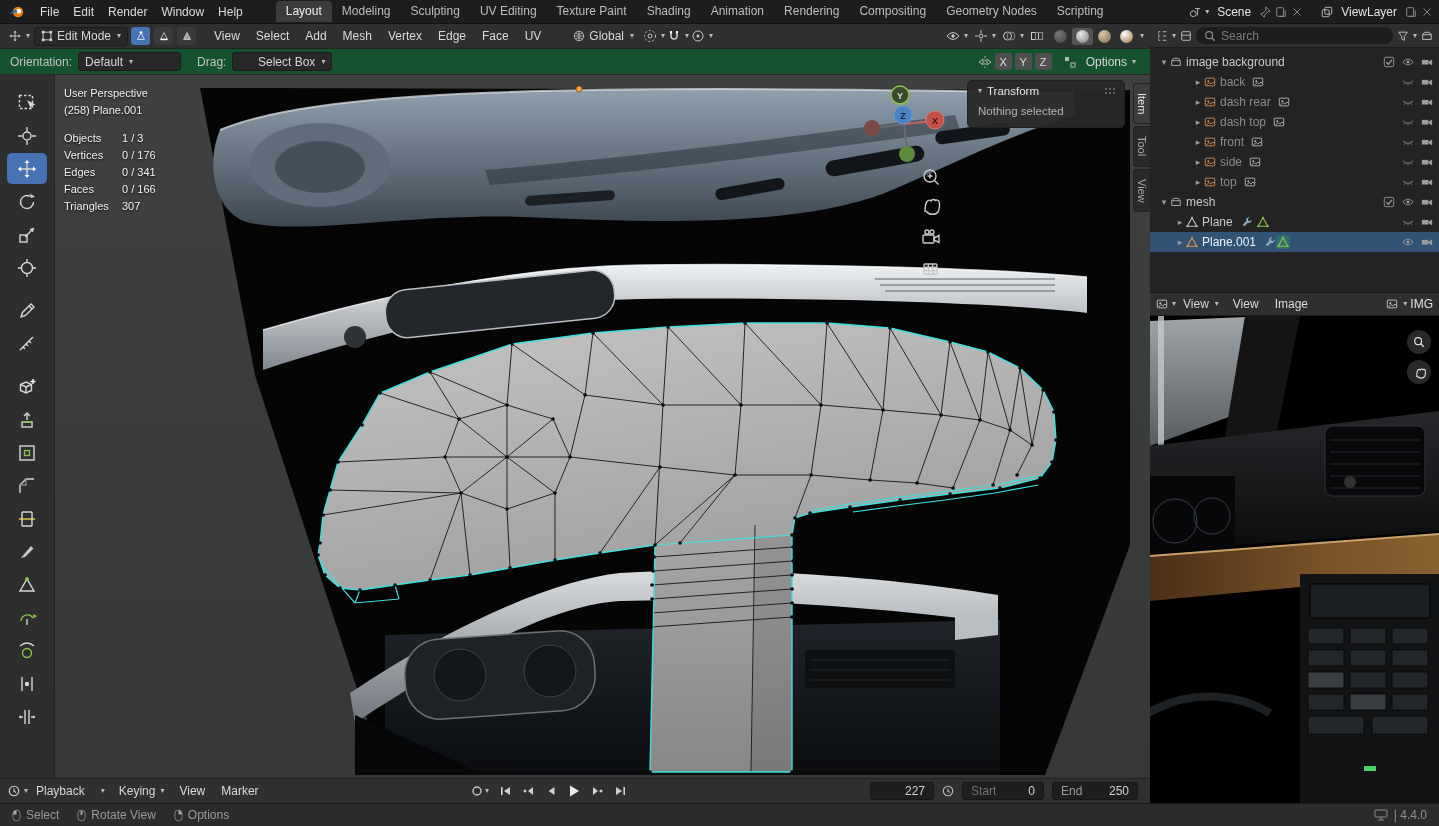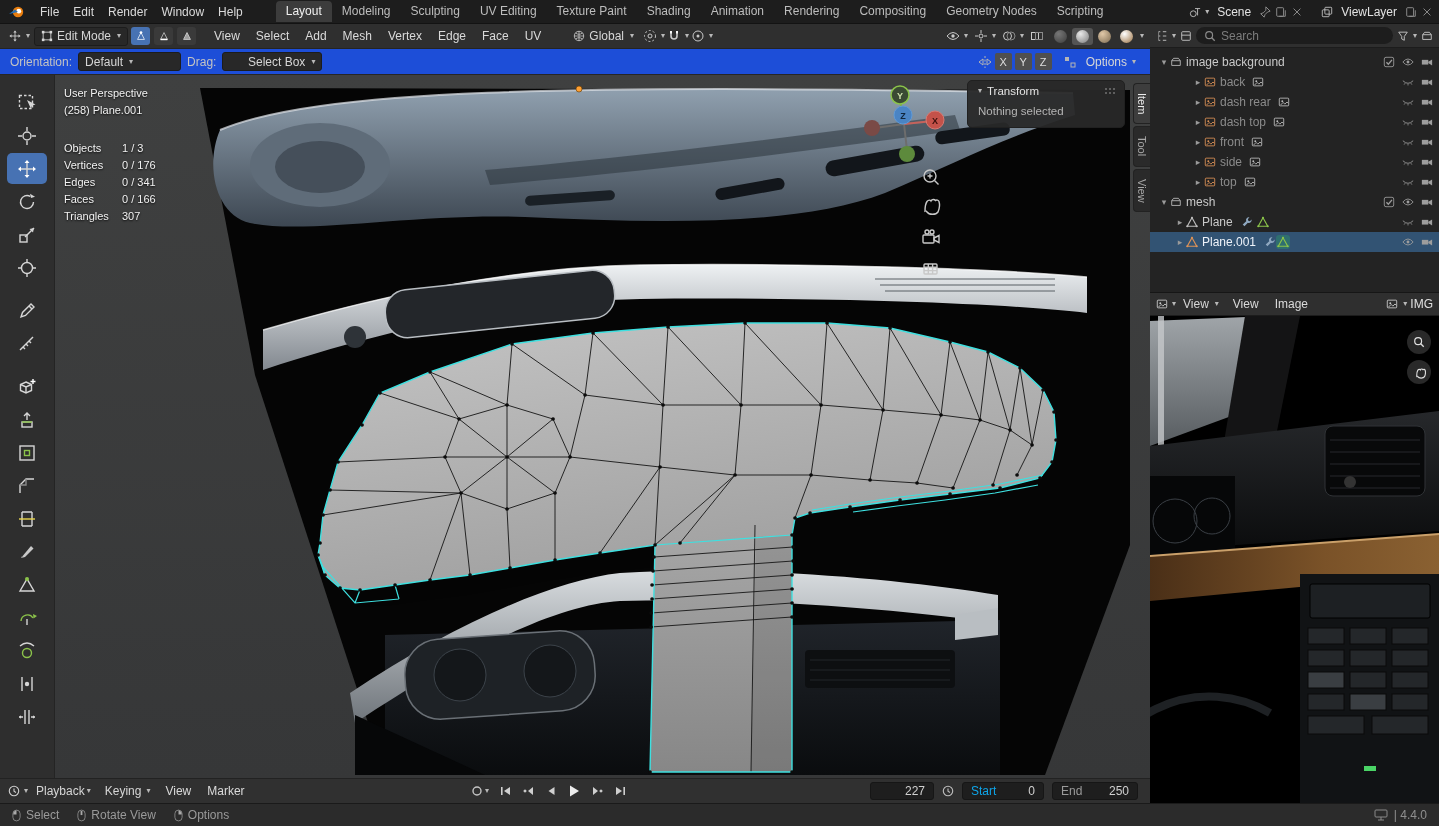--- a/index.html
+++ b/index.html
@@ -19,34 +19,34 @@
   #topbar-right{margin-left:auto;display:flex;align-items:center;gap:4px;padding-right:6px}
   
   #vp-header{position:absolute;left:0;top:24px;width:1150px;height:25px;background:#2f2f2f;border-bottom:1px solid #242424;display:flex;align-items:center;gap:2px;padding:0 6px}
   .modebtn{width:19px;height:18px;border-radius:3px;background:#3a3a3a;display:flex;align-items:center;justify-content:center;margin:0 1px}
   .modebtn.active{background:#4772b3}
   #vp-header-right{margin-left:auto;display:flex;align-items:center;gap:6px}
   .sphere{width:13px;height:13px;border-radius:50%;background:radial-gradient(circle at 35% 30%,#e8e8e8,#7c7c7c)}
   .spherebtn{padding:2px 4px;border-radius:3px;display:flex}
   .spherebtn.active{background:#545454}
   
-  #tool-row{position:absolute;left:0;top:49px;width:1150px;height:26px;background:#1d4ed8;border-bottom:1px solid #262626;display:flex;align-items:center;gap:6px;padding:0 10px}
+  #tool-row{position:absolute;left:0;top:49px;width:1150px;height:26px;background:#14532d;border-bottom:1px solid #262626;display:flex;align-items:center;gap:6px;padding:0 10px}
   .label{color:#c3c3c3;white-space:nowrap}
   #tool-row-right{margin-left:auto;display:flex;align-items:center;gap:3px;padding-right:4px}
   .axisbtn{width:17px;height:17px;border-radius:2px;background:#4f4f4f;color:#ddd;display:flex;align-items:center;justify-content:center;font-size:11px}
   
   #left-toolbar{position:absolute;left:0;top:75px;width:55px;height:703px;background:#2e2e2e;border-right:1px solid #242424;padding-top:10px}
   .tool{width:40px;height:31px;margin:2px auto;border-radius:5px;display:flex;align-items:center;justify-content:center}
   .tool svg{stroke:#d6d6d6;fill:none;stroke-width:1.4;width:20px;height:20px}
   .tool.active{background:#4772b3}
   .toolgap{height:8px}
   
   #viewport{position:absolute;left:55px;top:75px;width:1095px;height:703px;background:linear-gradient(#3f4040,#363738);overflow:hidden}
   #vp-info{position:absolute;left:9px;top:10px;font-size:11px;color:#f2f2f2;text-shadow:0 1px 2px rgba(0,0,0,.85);line-height:17px}
-  #vp-stats{margin-top:21px;display:grid;grid-template-columns:58px auto;line-height:17px}
+  #vp-stats{margin-top:11px;display:grid;grid-template-columns:58px auto;line-height:17px}
   #transform-panel{position:absolute;left:912px;top:5px;width:158px;background:rgba(40,40,40,.95);border:1px solid #202020;border-radius:5px;font-size:11.5px}
   #transform-panel .hd{display:flex;align-items:center;gap:5px;padding:4px 8px;color:#e3e3e3}
   #transform-panel .bd{padding:4px 10px 10px;color:#b4b4b4}
   .grip{margin-left:auto;opacity:.5}
   #side-tabs{position:absolute;right:0;top:8px;display:flex;flex-direction:column;gap:2px}
   .side-tab{writing-mode:vertical-rl;background:#2a2a2a;color:#a8a8a8;padding:9px 2px;border-radius:4px 0 0 4px;font-size:11px;border:1px solid #222;border-right:none}
   .side-tab.active{background:#3d3d3d;color:#ececec}
   
   #outliner-header{position:absolute;left:1150px;top:24px;width:289px;height:24px;background:#2f2f2f;border-bottom:1px solid #1c1c1c;display:flex;align-items:center;gap:4px;padding:0 6px}
   #search{flex:1;display:flex;align-items:center;gap:5px;background:#1d1d1d;border-radius:10px;height:17px;padding:0 8px;color:#7c7c7c}
@@ -307,21 +307,21 @@
     </div>
   </div>
 </div>
 
 <div id="tool-row">
   <span class="label">Orientation:</span>
   <div class="dd" style="width:103px;justify-content:flex-start">
     <span>Default</span>
     <span class="caret">▾</span>
   </div>
-  <span class="label" style="">Drag:</span>
+  <span class="label" style="margin-left:10px">Drag:</span>
   <div class="dd" style="width:100px;justify-content:flex-end">
     <span>Select Box</span>
     <span class="caret">▾</span>
   </div>
   <div id="tool-row-right">
     <svg class="ic" viewBox="0 0 14 14">
         <path d="M7 1v12" stroke="#b5b5b5" stroke-dasharray="2 1.5"></path>
         <path d="M5 4L1 7l4 3zM9 4l4 3-4 3z" fill="none" stroke="#b5b5b5"></path>
       </svg>
     <div class="axisbtn">X</div>
@@ -922,21 +922,21 @@
   </div>
 </div>
 
 <div id="timeline">
   <div class="row" style="gap:2px">
     <svg class="ic12" viewBox="0 0 14 14" style="color:#cfcfcf">
         <use href="#sym-clock"></use>
       </svg>
     <span class="caret">▾</span>
   </div>
-  <div class="row" style="gap:0;padding:0 6px">
+  <div class="row" style="gap:14px;padding:0 6px">
     <span>Playback</span>
     <span class="caret">▾</span>
   </div>
   <div class="row" style="gap:3px;padding:0 6px">
     <span>Keying</span>
     <span class="caret">▾</span>
   </div>
   <div class="menu-item">View</div>
   <div class="menu-item">Marker</div>
 
@@ -984,21 +984,21 @@
   </div>
 
   <div id="tl-right">
     <div class="numfield" style="width:64px;justify-content:flex-end">
       <span>227</span>
     </div>
     <svg class="ic12" viewBox="0 0 14 14" style="color:#bdbdbd">
         <use href="#sym-clock"></use>
       </svg>
     <div class="numfield" style="width:82px;justify-content:space-between">
-      <span style="color:#0ea5e9">Start</span>
+      <span style="color:#737373">Start</span>
       <span>0</span>
     </div>
     <div class="numfield" style="width:86px;justify-content:space-between">
       <span style="color:#9a9a9a">End</span>
       <span>250</span>
     </div>
   </div>
 </div>
 
 <div id="statusbar">

